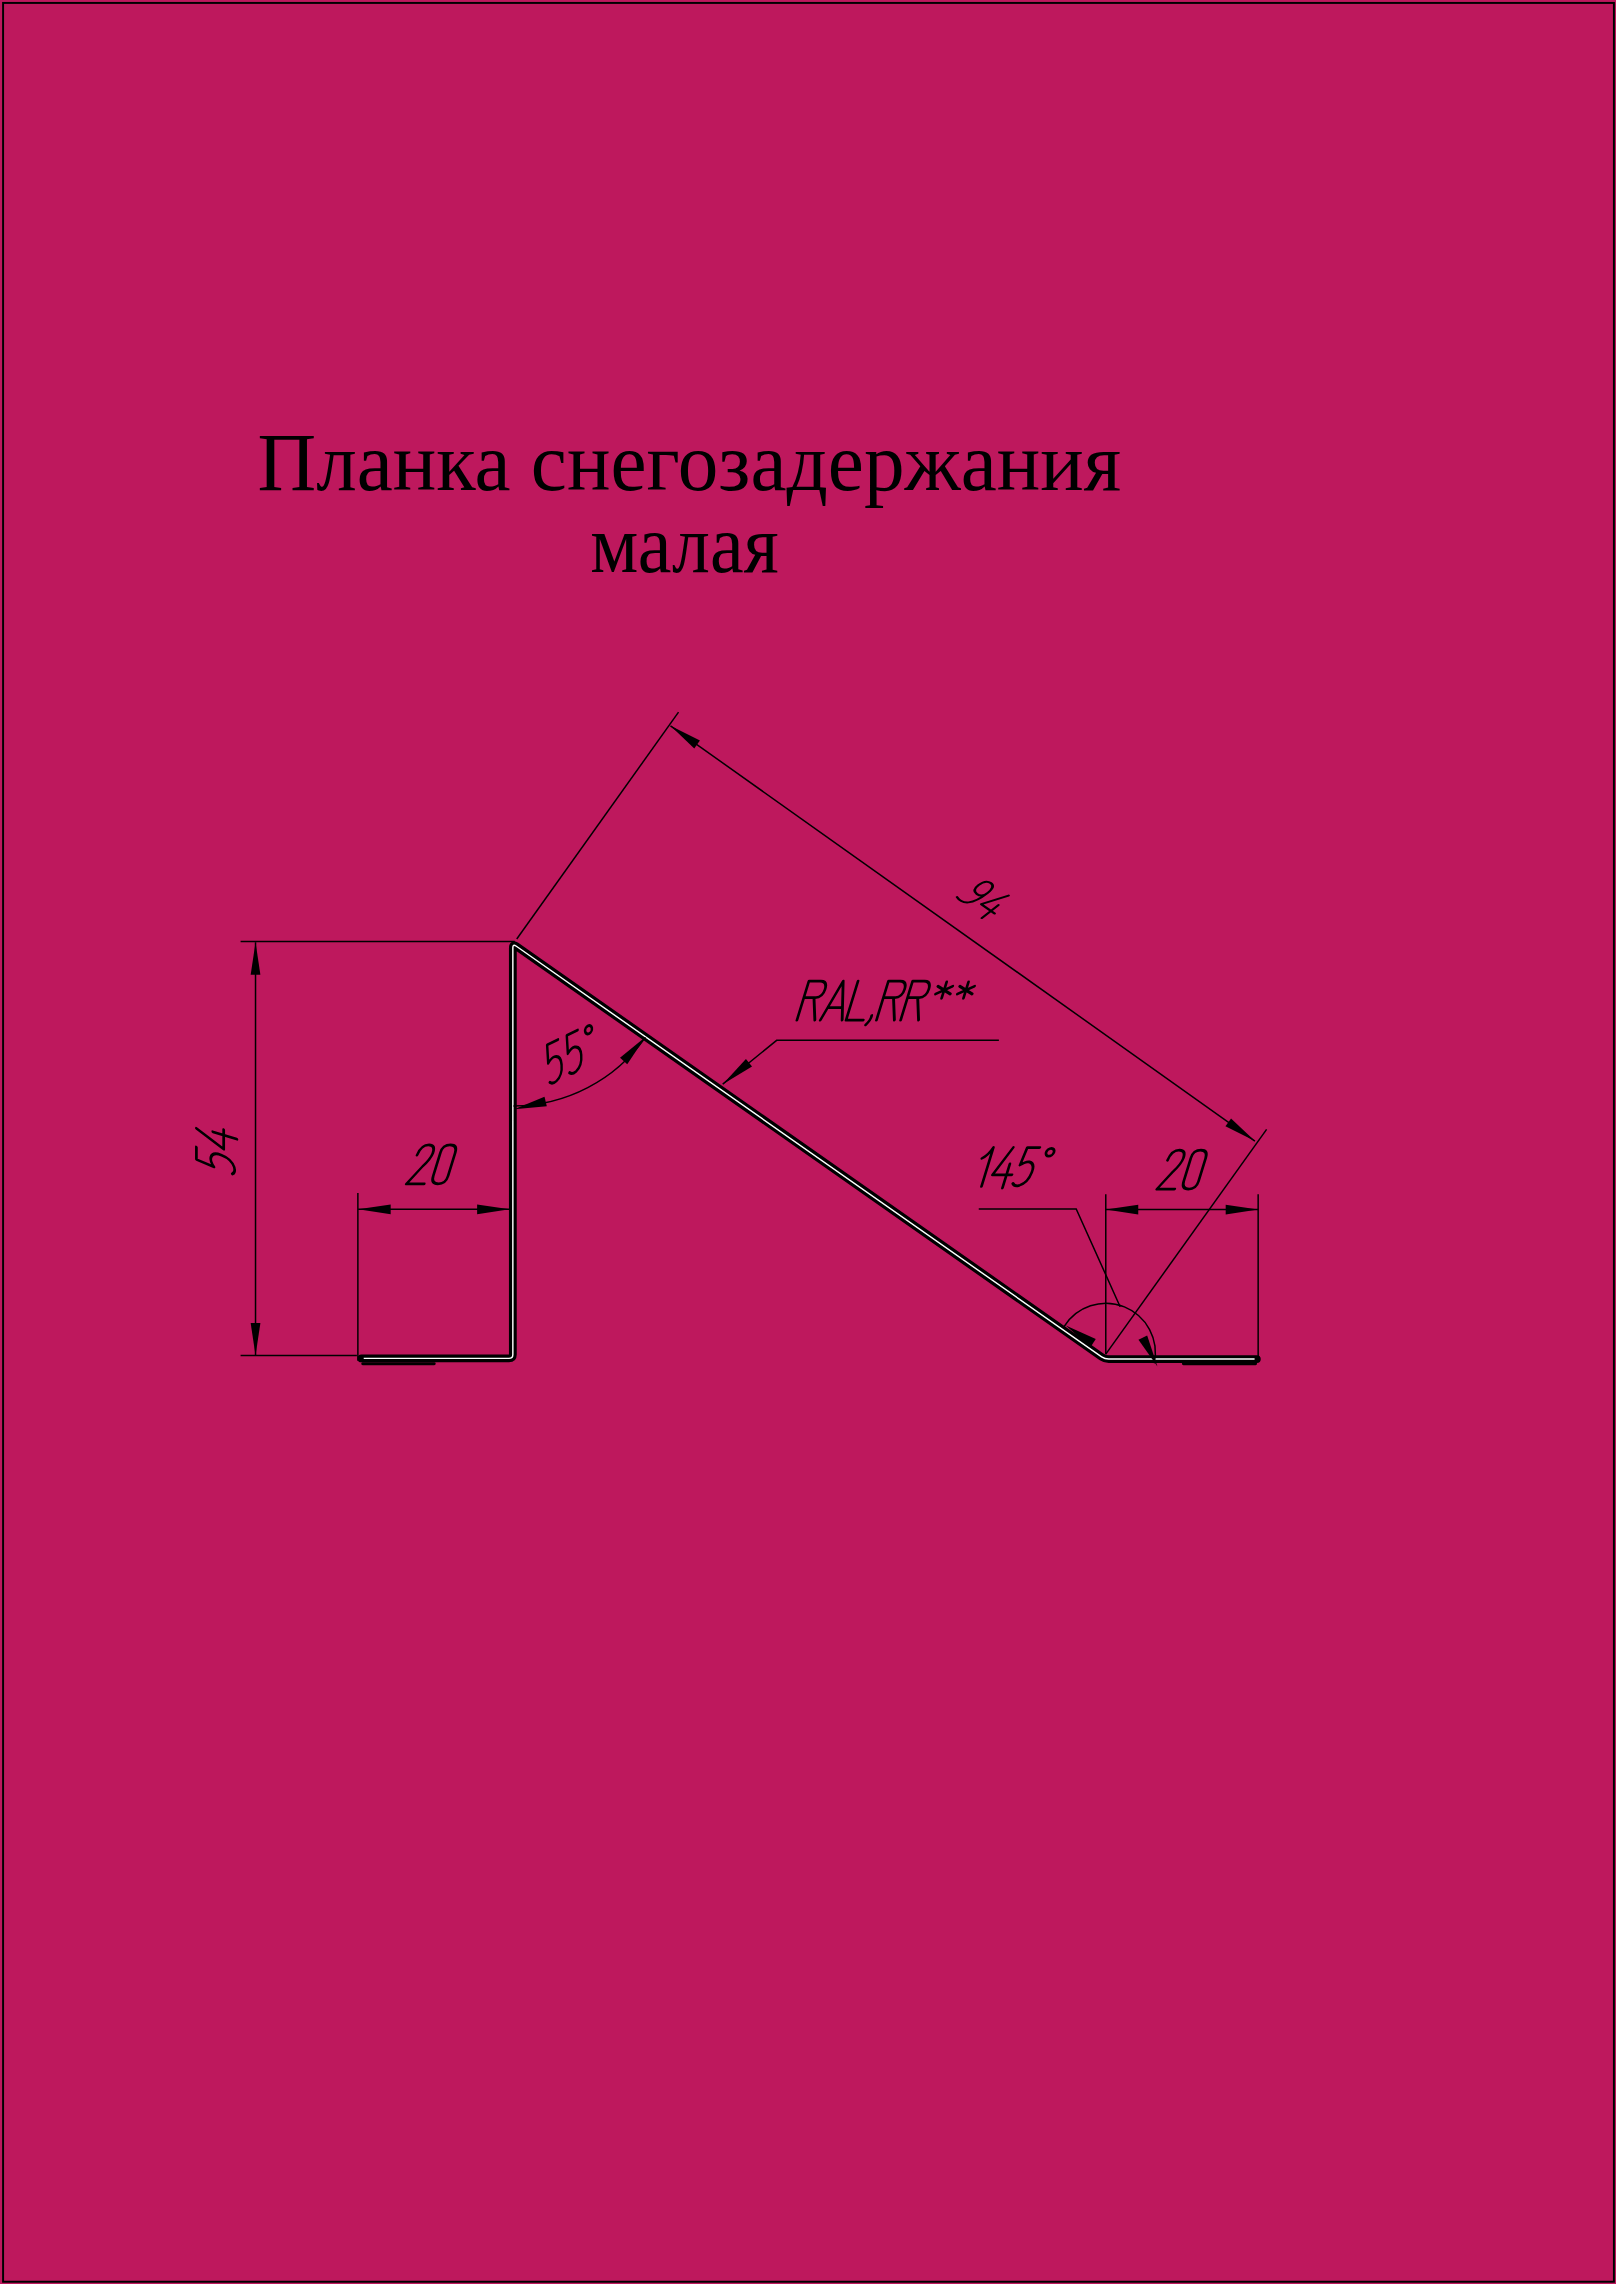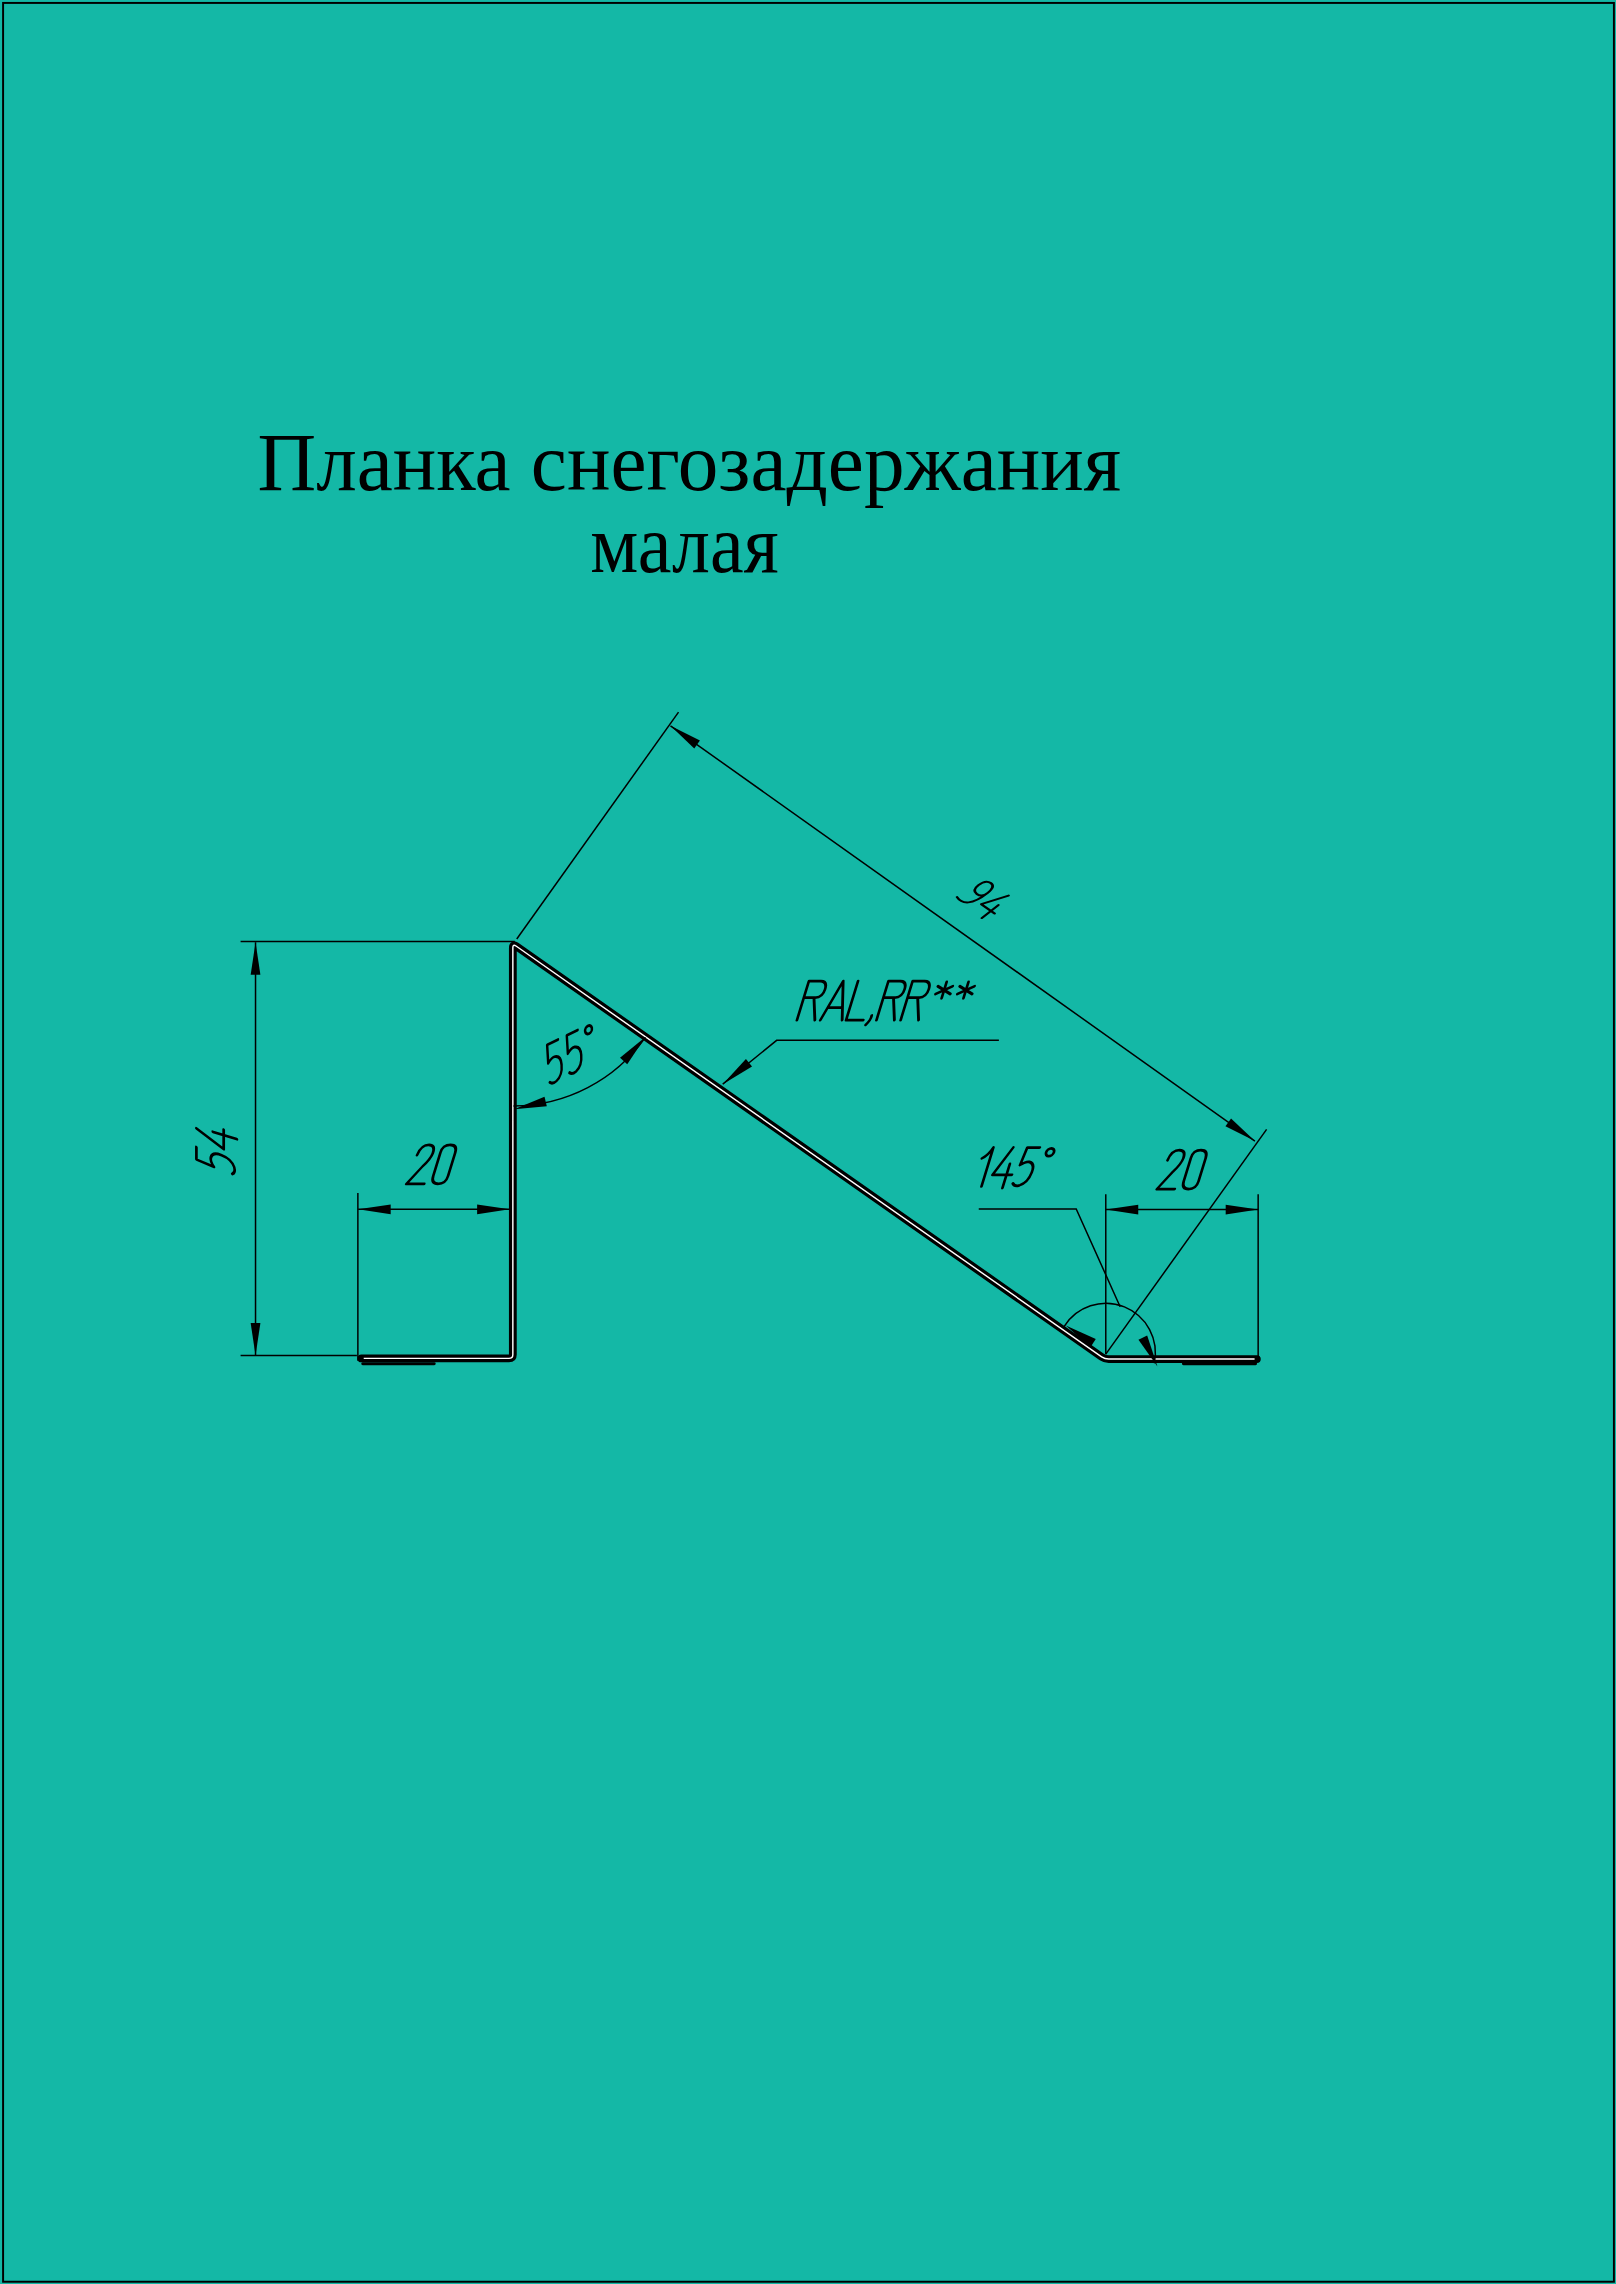--- a/index.html
+++ b/index.html
@@ -1,16 +1,16 @@
 <!DOCTYPE html>
 <html style="font-size:10.4px"><head>
 <meta charset="utf-8">
 <style>
   html,body{margin:0;padding:0;background:#ffffff;}
-  #page{position:relative;width:1617px;height:2284px;background:#14b8a6;}
+  #page{position:relative;width:1617px;height:2284px;background:#be185d;}
   svg{display:block;}
 </style>
 </head>
 <body>
 
 <div id="page">
 <svg width="1617" height="2284" viewBox="0 0 2488 3515" xmlns="http://www.w3.org/2000/svg">
 <defs>
 <g id="gly-0">
           <path d="M5,-80 Q5,-100 24,-100 Q43,-100 43,-80 L43,-20 Q43,0 24,0 Q5,0 5,-20 Z"></path>

